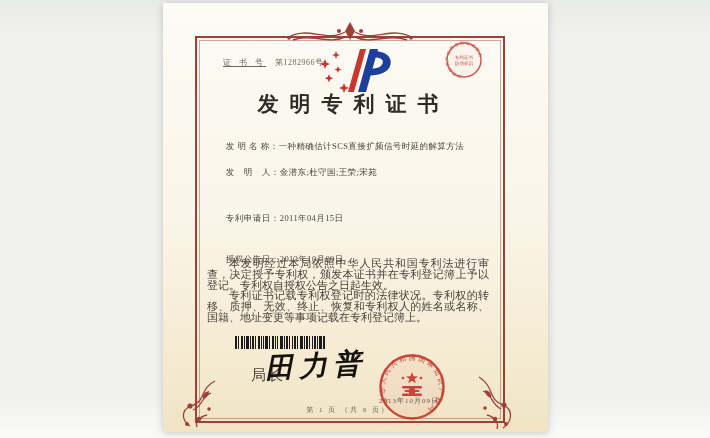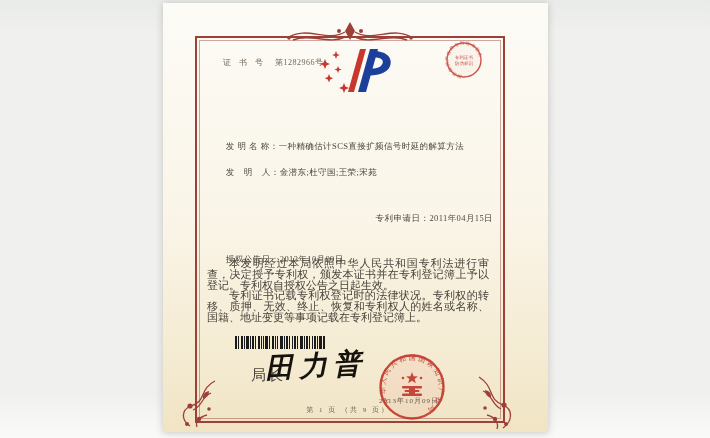--- a/index.html
+++ b/index.html
@@ -15,31 +15,31 @@
   }
   .frame{
     position:absolute;left:32px;top:33px;width:306px;height:383px;
     border:2px solid #9c4038;
   }
   .frame::after{
     content:"";position:absolute;inset:2px;border:1px solid rgba(156,64,56,.45);
   }
   .ornament{position:absolute;}
   .cert-no{position:absolute;left:48px;top:45px;font-size:8px;color:#6f675c;white-space:pre;}
-  .cert-no .lab{letter-spacing:3px;}
+  .cert-no .lab{letter-spacing:3px;text-decoration:underline;}
   .cert-no .val{margin-left:9px;letter-spacing:.5px;}
   .logo{position:absolute;left:147px;top:44px;width:86px;height:47px;}
   .title{
     position:absolute;left:32px;top:87px;width:306px;text-align:center;
     font-size:21px;font-weight:bold;color:#2f2b26;letter-spacing:11px;text-indent:11px;
   }
   .field{position:absolute;left:50px;width:280px;font-size:8.5px;color:#4c463d;white-space:pre;}
   .field .fl{display:inline-block;letter-spacing:.5px;}
   .field .fv{letter-spacing:.4px;}
-  .f0{top:128px;} .f1{top:154px;} .f2{top:179px;} .f3{top:200px;text-align:right;} .f4{top:224px;} .f5{top:241px;}
+  .f0{top:128px;} .f1{top:154px;} .f2{top:179px;} .f3{top:200px;} .f4{top:224px;} .f5{top:241px;}
   .bodytext{
     position:absolute;left:44px;top:255px;width:282px;
     font-size:11px;line-height:10.8px;color:#46413a;text-align:justify;
   }
   .bodytext p{margin:0;text-indent:2em;}
   .barcode{position:absolute;left:72px;top:333px;width:92px;height:13px;}
   .signer-title{position:absolute;left:88px;top:363px;font-size:15px;color:#4a443c;letter-spacing:2px;}
   .signature{
     position:absolute;left:102px;top:344px;font-size:28px;font-weight:bold;font-style:italic;
     color:#16120e;letter-spacing:6px;transform:rotate(-3deg);
@@ -130,20 +130,21 @@
         <path d="M19,27 L20.2,30 L23.2,31.2 L20.2,32.4 L19,35.4 L17.8,32.4 L14.8,31.2 L17.8,30 Z"></path>
         <path d="M34,36 L35.4,39.6 L39,41 L35.4,42.4 L34,46 L32.6,42.4 L29,41 L32.6,39.6 Z"></path>
       </g>
       <path d="M38,45 L50,2 L56,2 L44,45 Z" fill="#c8372f"></path>
       <g fill="#1d3f9c">
         <path d="M48,45 L60,2 L68,2 L56,45 Z"></path>
         <path d="M63,4 C77,4 82,11 80.5,17.5 C78.8,25 70,28.5 59.5,28.5 L61.5,21.5 C67.5,21.5 71.6,19.8 72.7,16 C73.7,12.3 70,10.5 64,10.5 Z"></path>
       </g>
     </svg>
 
+    <div class="title">发明专利证书</div>
 
     <div class="field f1">
       <span class="fl">发　明　人：</span><span class="fv">金潜东;杜守国;王荣;宋苑</span>
     </div>
     <div class="field f0">
       <span class="fl">发 明 名 称：</span><span class="fv">一种精确估计SCS直接扩频信号时延的解算方法</span>
     </div>
     <div class="field f3">
       <span class="fl">专利申请日：</span><span class="fv">2011年04月15日</span>
     </div>

